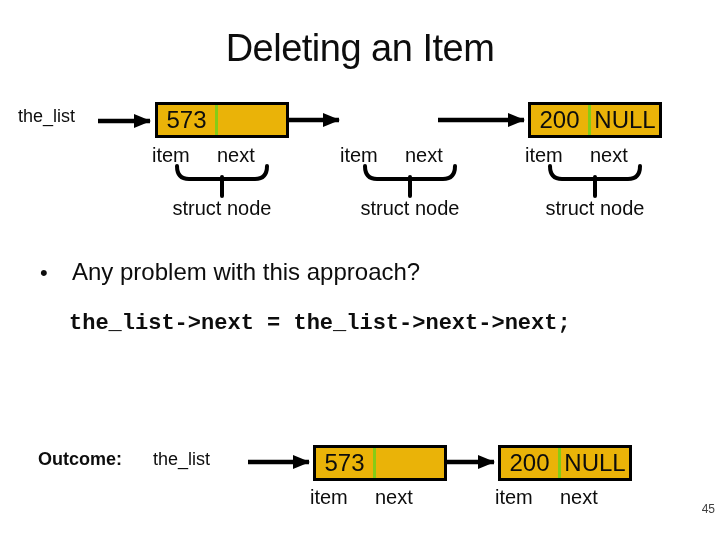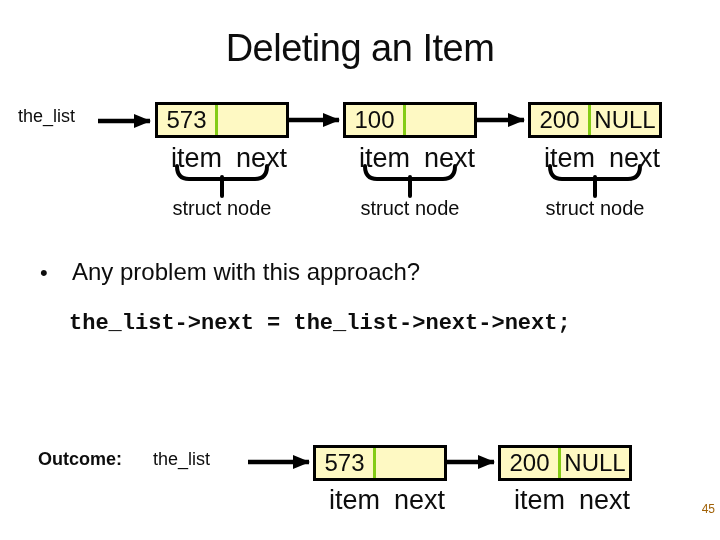--- a/index.html
+++ b/index.html
@@ -5,34 +5,34 @@
   html,body{margin:0;padding:0;background:#ffffff;}
   .slide{
     position:relative;width:720px;height:540px;background:#ffffff;
     font-family:"Liberation Sans",sans-serif;color:#0d0d0d;overflow:hidden;padding-left:8px;
   }
   .title{
     position:absolute;top:28px;left:0;width:720px;text-align:center;
     font-size:38px;line-height:1.1;letter-spacing:-0.5px;
   }
   .overlay{position:absolute;left:0;top:0;width:720px;height:540px;pointer-events:none;}
-  .node{position:absolute;display:flex;border:3px solid #000;background:#fef9c3;}
+  .node{position:absolute;display:flex;border:3px solid #000;background:#eab308;}
   .cell{display:flex;align-items:center;justify-content:center;height:30px;font-size:24px;}
   .cell-item{width:57px;}
   .cell-next{width:68px;border-left:3px solid #84cc16;text-align:right;}
-  .dlabel{position:absolute;width:70px;text-align:right;font-size:27px;line-height:1;}
+  .dlabel{position:absolute;width:70px;text-align:left;font-size:20px;line-height:1;}
   .slabel{position:absolute;width:130px;text-align:center;font-size:20px;line-height:1;}
   .ptr{position:absolute;font-size:18px;line-height:1.1;}
   .bullet-row{position:absolute;left:40px;top:258px;display:flex;align-items:flex-start;font-size:24px;line-height:1.15;}
   .bullet-dot{width:32px;font-size:22px;padding-top:2px;}
   .code{
     position:absolute;left:33px;top:311px;white-space:pre;
     font-family:"Liberation Mono",monospace;font-weight:bold;font-size:22px;line-height:1.15;margin-left:36px;
   }
-  .pagenum{position:absolute;right:13px;top:502px;font-size:12px;color:#a16207;}
+  .pagenum{position:absolute;right:13px;top:502px;font-size:12px;color:#404040;}
 </style>
 </head>
 <body>
 
 <div class="slide">
 
   <div class="title">Deleting an Item</div>
 
   <svg class="overlay" viewBox="0 0 720 540">
     <defs>
@@ -56,24 +56,20 @@
   <div class="ptr" style="left:18px;top:107px;">the_list</div>
 
   <div class="node" style="left:155px;top:102px;">
     <div class="cell cell-item">573</div>
     <div class="cell cell-next"></div>
   </div>
   <div class="dlabel" style="left:152px;top:145px;">item</div>
   <div class="dlabel" style="left:217px;top:145px;">next</div>
   <div class="slabel" style="left:157px;top:198px;">struct node</div>
 
-  <div class="node" style="left:343px;top:102px;">
-    <div class="cell cell-item">100</div>
-    <div class="cell cell-next"></div>
-  </div>
   <div class="dlabel" style="left:340px;top:145px;">item</div>
   <div class="dlabel" style="left:405px;top:145px;">next</div>
   <div class="slabel" style="left:345px;top:198px;">struct node</div>
 
   <div class="node" style="left:528px;top:102px;">
     <div class="cell cell-item">200</div>
     <div class="cell cell-next">NULL</div>
   </div>
   <div class="dlabel" style="left:525px;top:145px;">item</div>
   <div class="dlabel" style="left:590px;top:145px;">next</div>

